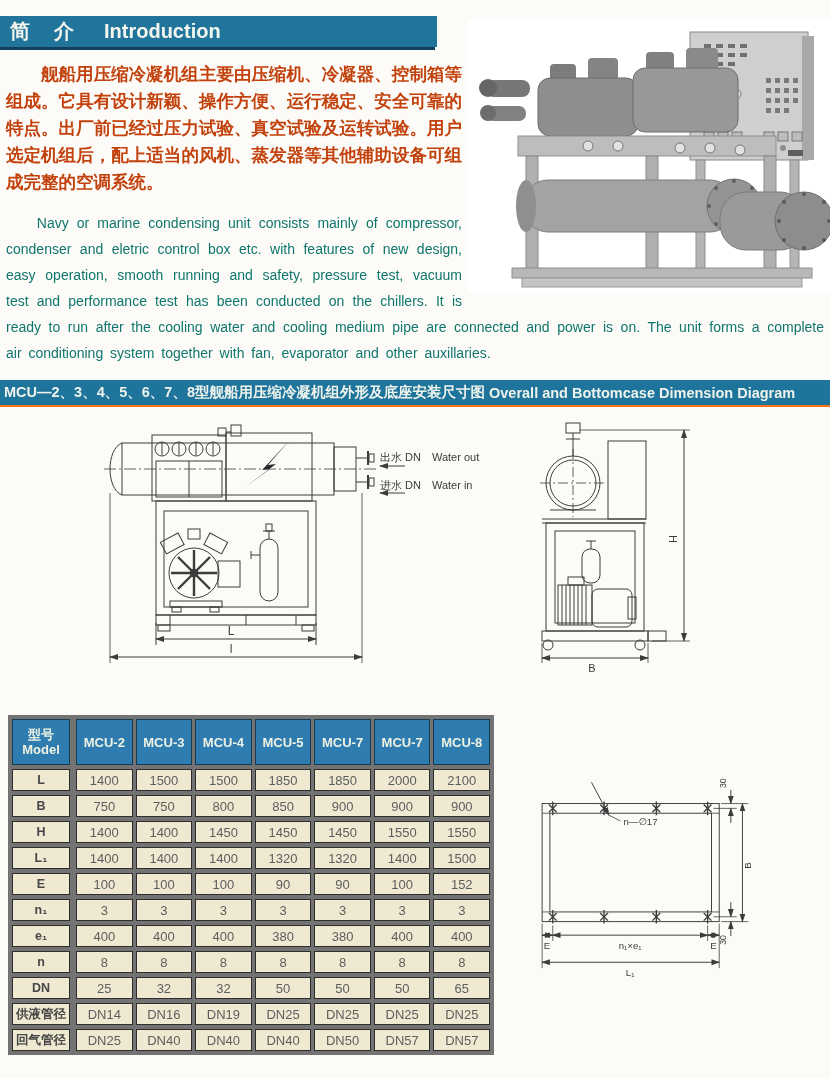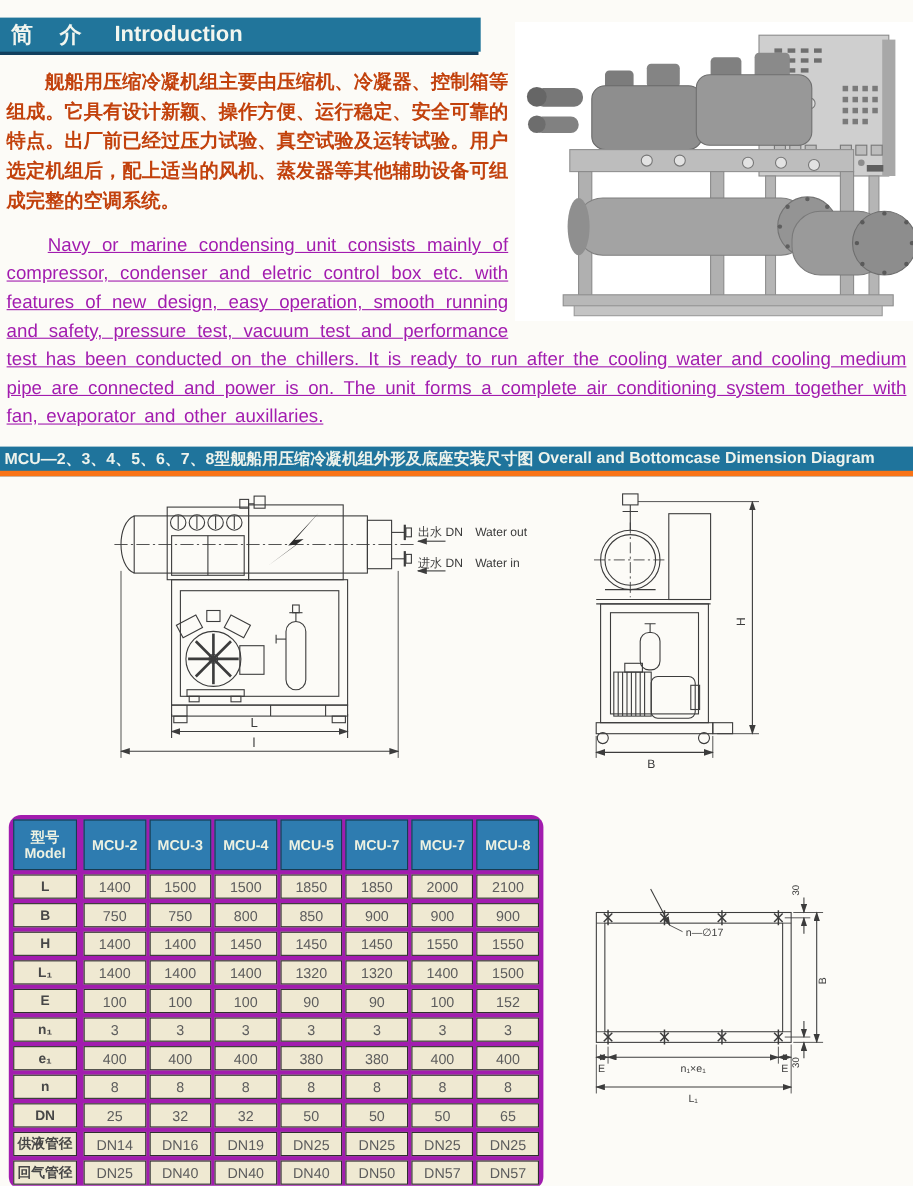--- a/index.html
+++ b/index.html
@@ -16,43 +16,43 @@
     width:437px; height:31px; background:#21759b;
     color:#f2f6ef; font-weight:bold; font-size:20px;
     display:flex; align-items:center; padding-left:10px; gap:28px;
     box-shadow:-2px 3px 0 #123f5e;
   }
   .banner1 .cn { letter-spacing:2px; }
   .banner2 {
     width:830px; height:27px; background:#1f749c; margin-top:14px;
     color:#eef3ec; font-weight:bold; font-size:14.5px;
     display:flex; align-items:center; padding-left:4px; gap:4px;
-    border-bottom:5px solid #f97316; white-space:nowrap; overflow:hidden;
+    border-bottom:2px solid #f97316; white-space:nowrap; overflow:hidden;
   }
 
   
   .photo-wrap { float:right; width:362px; height:272px; margin:4px 0 6px 6px; }
   .intro-cn {
     margin:14px 6px 0 6px; font-size:17.5px; line-height:27px; color:#c2410c;
     font-weight:600; text-indent:2em; text-align:justify;
   }
   .intro-en {
-    margin:14px 6px 0 6px; font-size:17px; line-height:26px; color:#a21caf;
-    text-indent:2.2em; text-align:justify; word-spacing:3px;text-decoration:underline;
+    margin:14px 6px 0 6px; font-size:14px; line-height:26px; color:#0f766e;
+    text-indent:2.2em; text-align:justify; word-spacing:3px;
   }
 
   
   .drawings { position:relative; height:292px; margin-top:6px; }
   .fv { position:absolute; left:100px; top:10px; }
   .sv { position:absolute; left:528px; top:4px; }
   svg text { font-family:"Liberation Sans","DejaVu Sans",sans-serif; fill:#3c3c3c; }
 
   
   .bottom { display:flex; align-items:flex-start; margin-top:10px; }
-  .spec-table { width:486px; margin-left:8px; background:#a21caf; padding:4px;border-radius:11px; }
+  .spec-table { width:486px; margin-left:8px; background:#737373; padding:4px; }
   .trow { display:flex; margin-bottom:4px; }
   .trow:last-child { margin-bottom:0; }
   .tcell {
     border:1.6px solid #2e2e2e; background:#efe9d2; color:#5d5d5d;
     display:flex; align-items:center; justify-content:center;
     height:22px; font-size:13px;
   }
   .tcell.label { width:58px; color:#474747; font-weight:600; font-size:12.5px; margin-right:3px; }
   .tcell.val  { flex:1; margin-left:3px; }
   .tcell.head {

